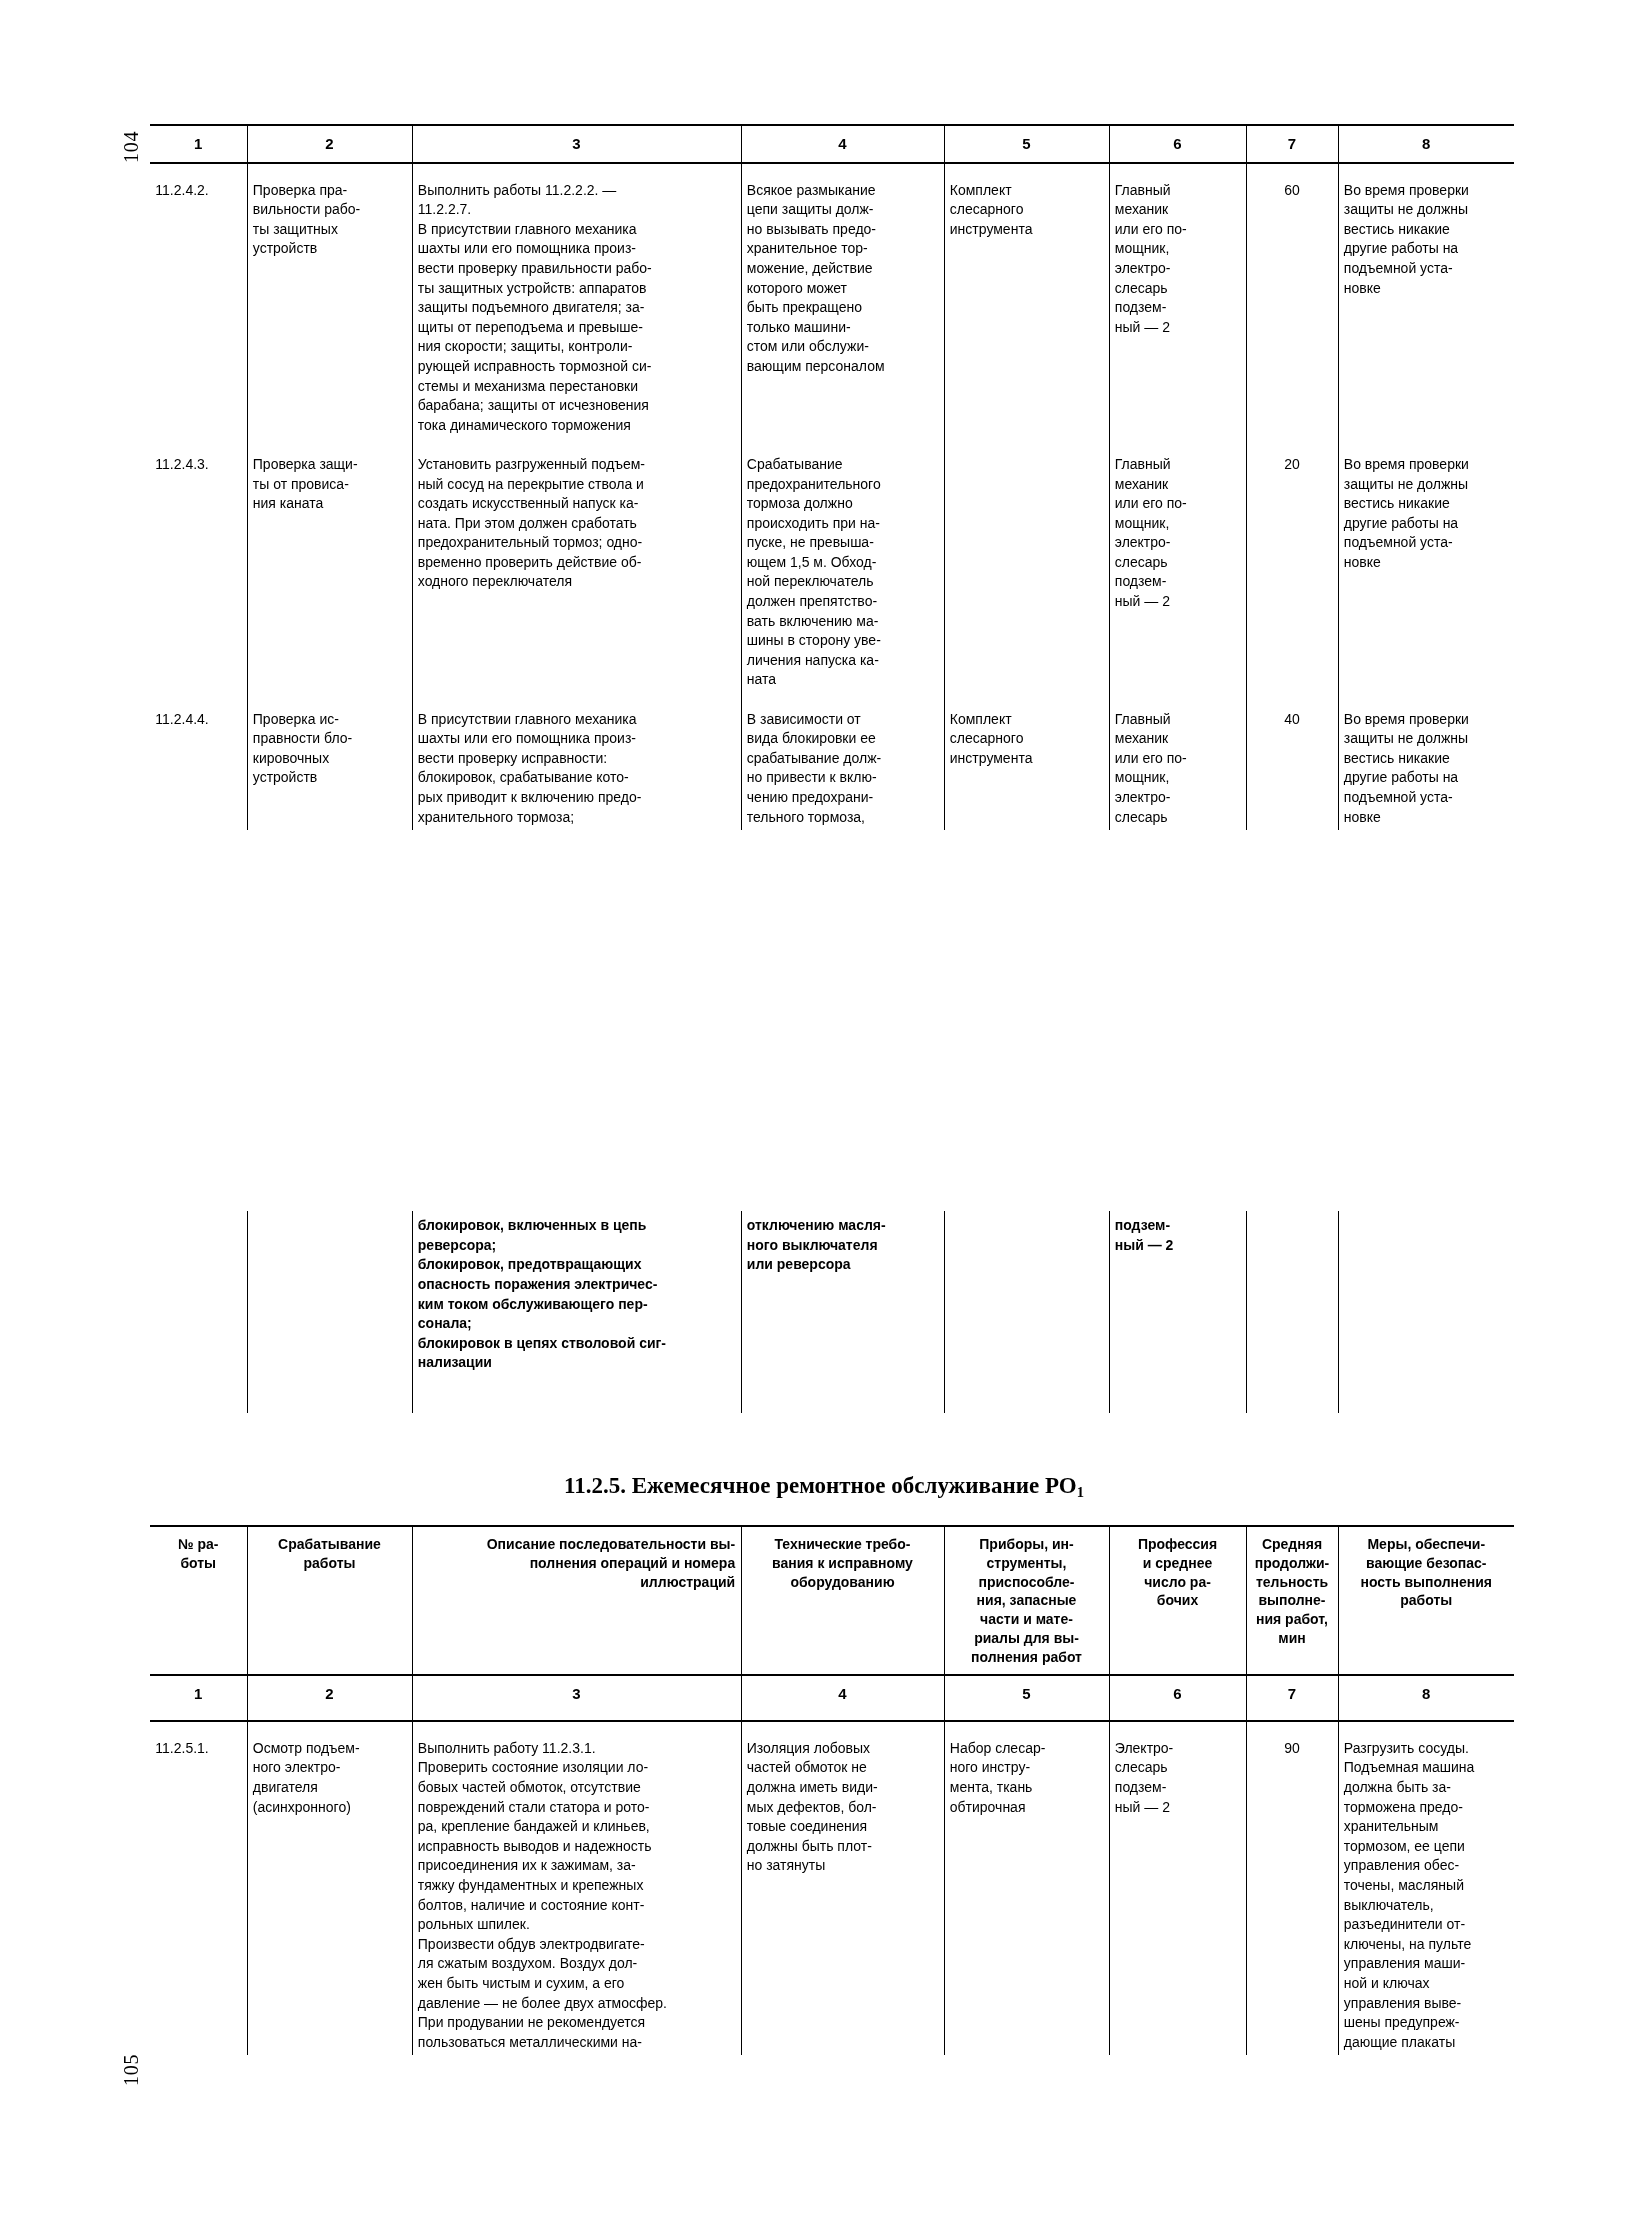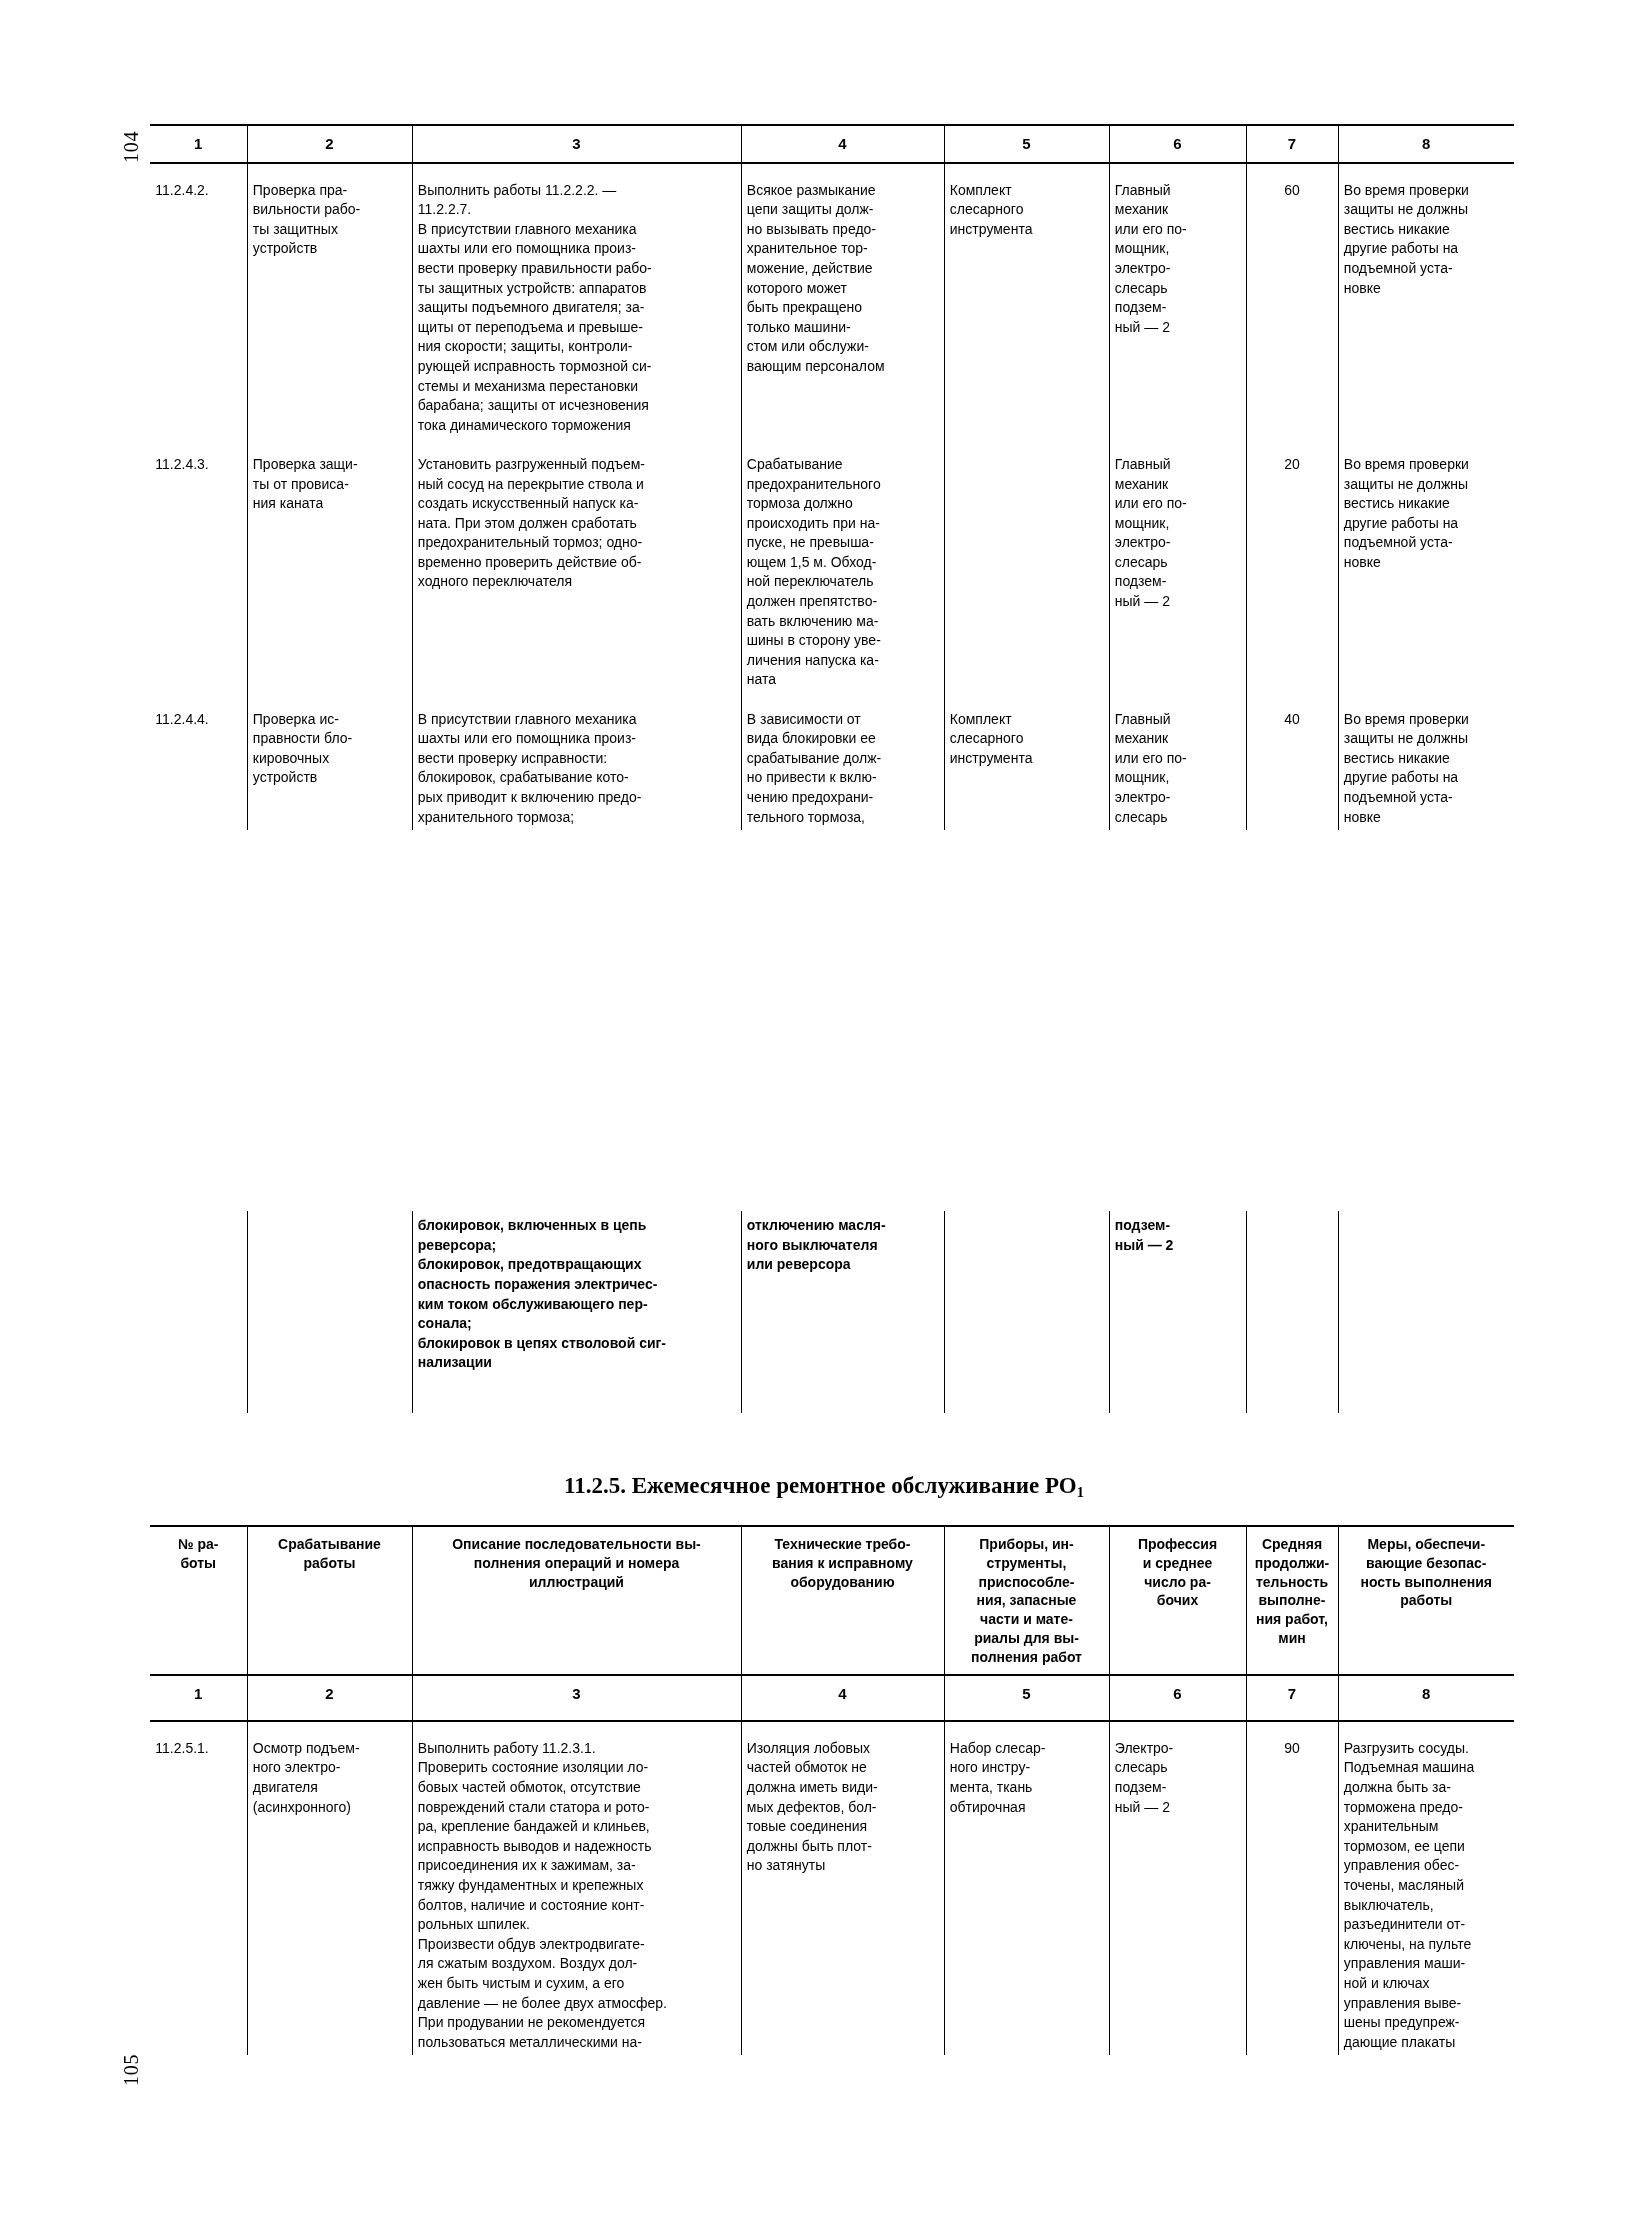--- a/index.html
+++ b/index.html
@@ -340,21 +340,21 @@
       <col class="c6">
       <col class="c7">
       <col class="c8">
   </colgroup>
   <tbody>
     <tr class="hdr rule-top">
       <td class="pre" style="white-space: pre-line;">№ ра-
 боты</td>
       <td class="pre" style="white-space: pre-line;">Срабатывание
 работы</td>
-      <td class="pre" style="white-space: pre-line;">Описание последовательности вы-
+      <td class="pre" style="white-space: pre-line; text-align: right;">Описание последовательности вы-
 полнения операций и номера
 иллюстраций</td>
       <td class="pre" style="white-space: pre-line;">Технические требо-
 вания к исправному
 оборудованию</td>
       <td class="pre" style="white-space: pre-line;">Приборы, ин-
 струменты,
 приспособле-
 ния, запасные
 части и мате-

